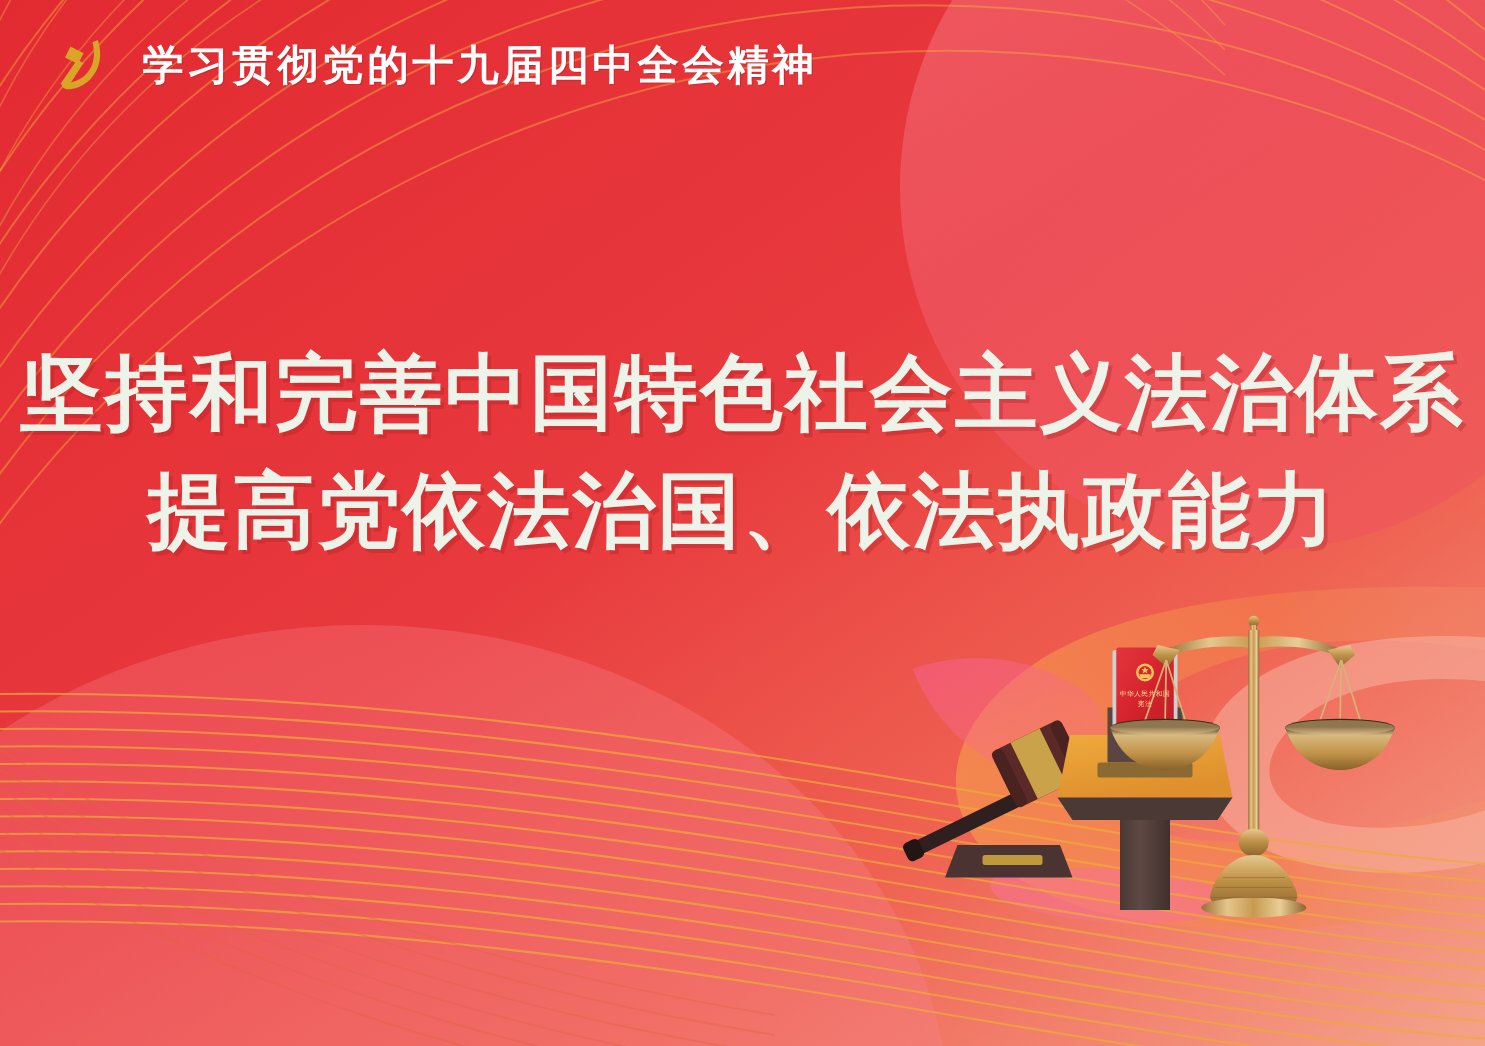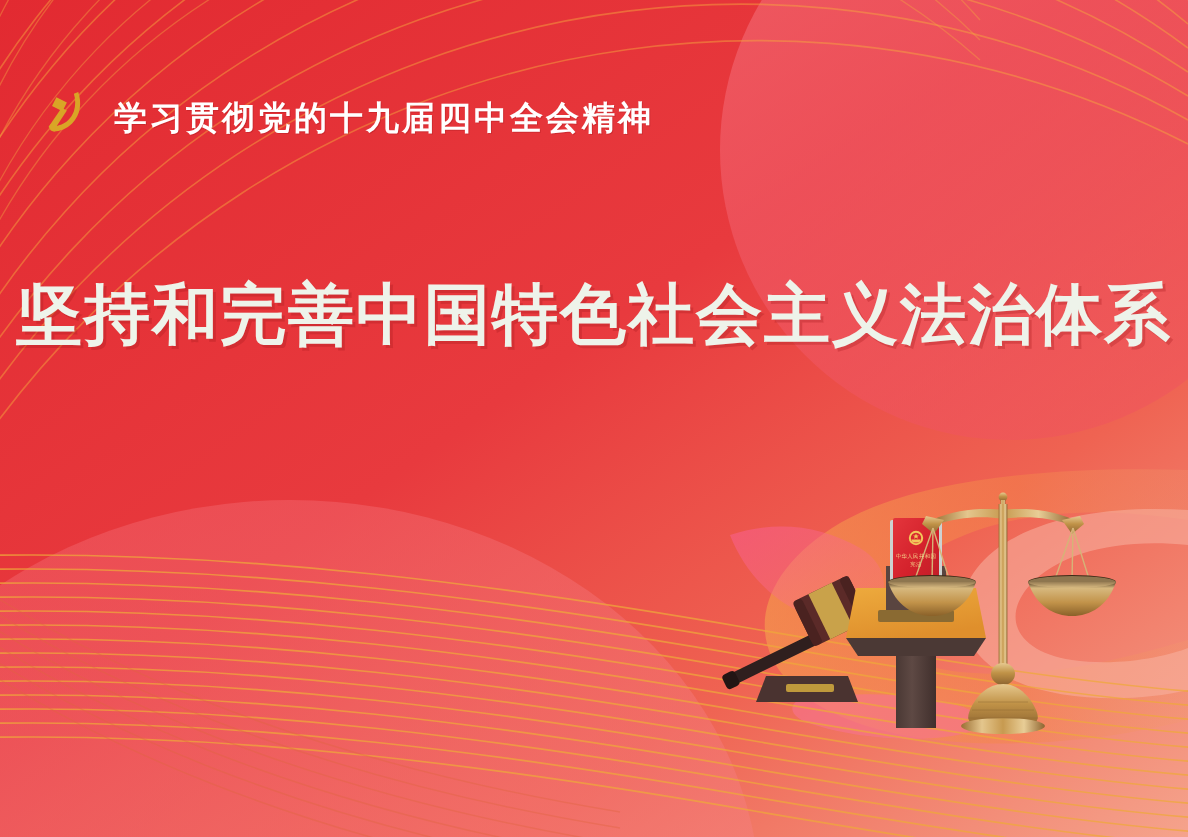--- a/index.html
+++ b/index.html
@@ -11,25 +11,24 @@
     overflow:hidden;
     background:#e7333a;
   }
 
   
   .bg-svg{position:absolute;left:0;top:0;width:1188px;height:837px;display:block;}
 
   
   .header{
     position:absolute;left:0;top:0;width:1188px;height:105px;
-    display:flex;align-items:flex-end;
+    display:flex;align-items:center;
     padding-left:38px;
     box-sizing:border-box;
     z-index:20;
-    margin-top:36px;
   }
   .emblem{width:56px;height:56px;flex:0 0 auto;margin-right:20px;}
   .header-title{
     color:#ffffff;
     font-size:33px;
     font-weight:bold;
     letter-spacing:3px;
     font-family:"DejaVu Serif","Liberation Serif",serif;
     text-shadow:1px 1px 0 rgba(140,15,20,.25);
     white-space:nowrap;
@@ -193,20 +192,21 @@
 
       <path d="M21,14 L33,20 L28,30 L16,24 Z" fill="#d9a526"></path>
 
       <path d="M27,26 L33,29 L18,52 L12,48 Z" fill="#d9a526"></path>
     </svg>
     <div class="header-title">学习贯彻党的十九届四中全会精神</div>
   </div>
 
   <div class="headline">
     <span class="line">坚持和完善中国特色社会主义法治体系</span>
+    <span class="line">提高党依法治国、依法执政能力</span>
   </div>
 
   <div class="illus">
     <svg viewBox="0 0 488 367">
       <defs>
         <linearGradient id="gMetal" x1="0" y1="0" x2="1" y2="0">
           <stop offset="0%" stop-color="#9b6f34"></stop>
           <stop offset="25%" stop-color="#e4c68d"></stop>
           <stop offset="50%" stop-color="#c79a50"></stop>
           <stop offset="75%" stop-color="#e8cd96"></stop>

